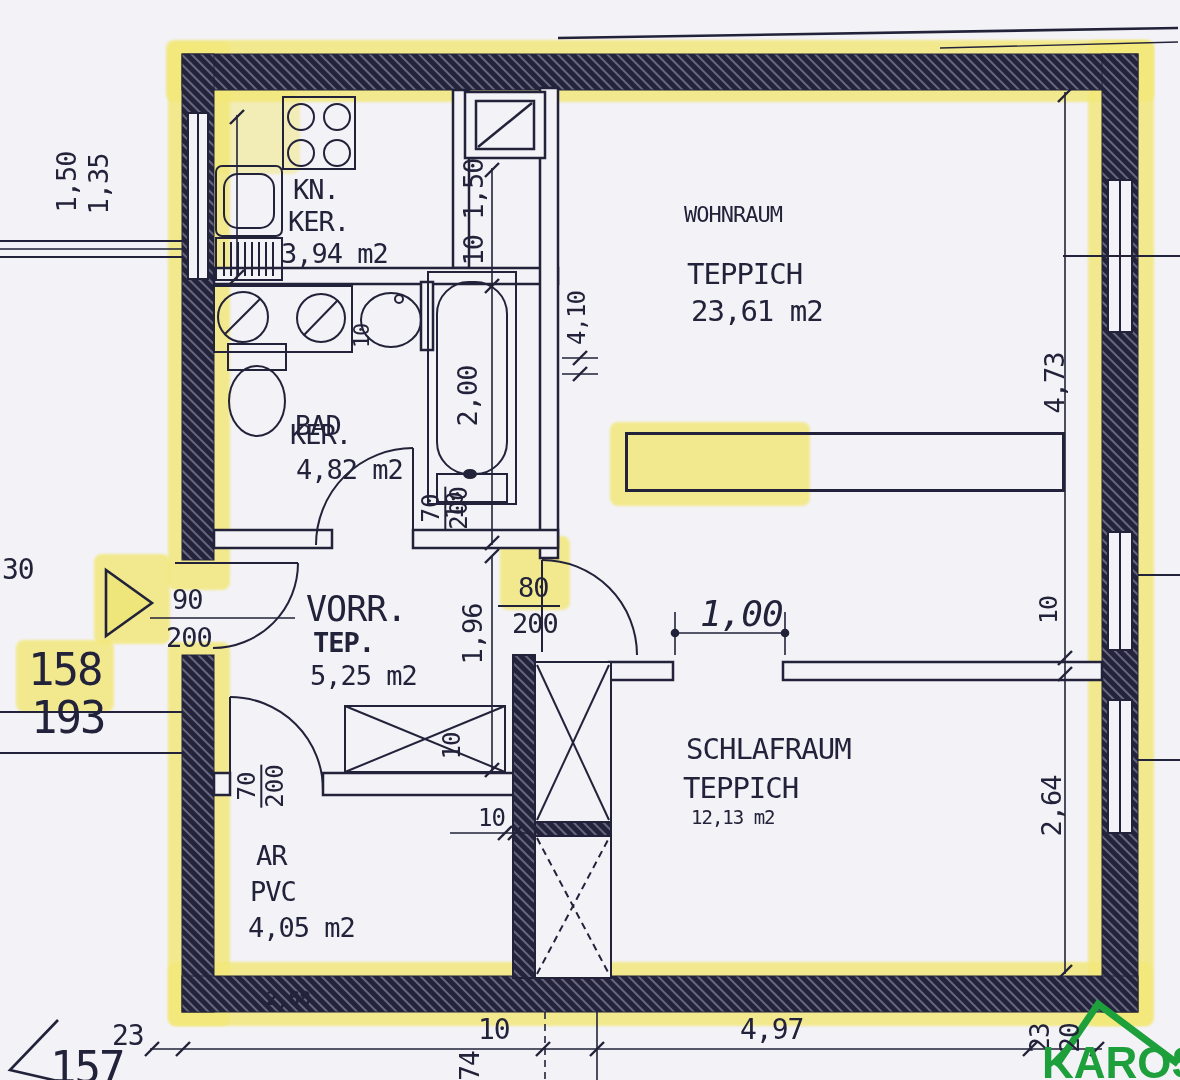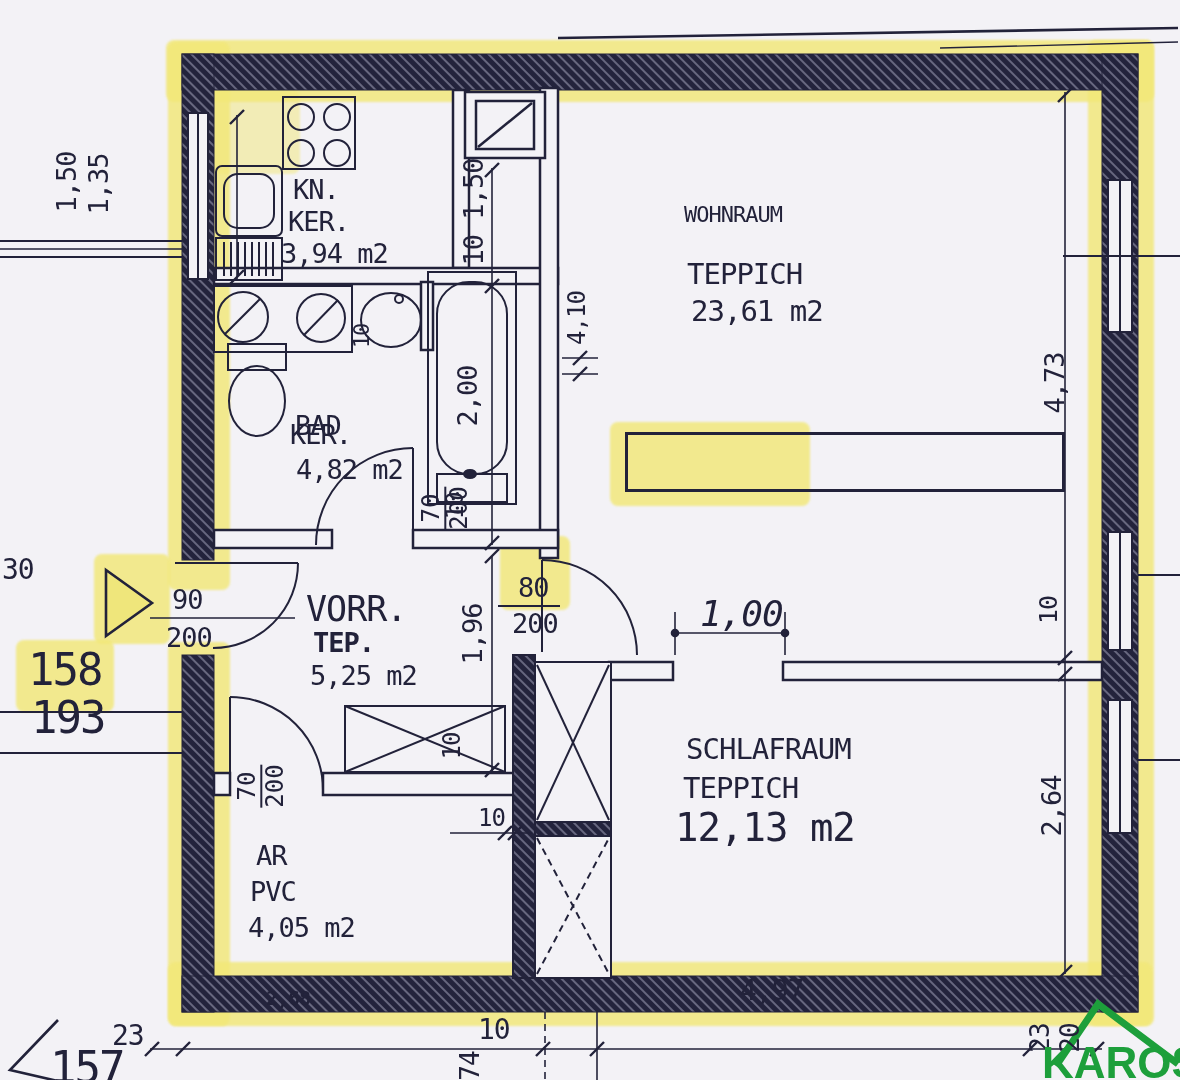--- a/index.html
+++ b/index.html
@@ -222,21 +222,21 @@
   <div class="lbl" style="left:256px;top:842px;font-size:27px;">AR</div>
   <div class="lbl" style="left:250px;top:878px;font-size:27px;">PVC</div>
   <div class="lbl" style="left:248px;top:914px;font-size:27px;">4,05 m2</div>
 
   <div class="lbl" style="left:684px;top:204px;font-size:22px;">WOHNRAUM</div>
   <div class="lbl" style="left:687px;top:260px;font-size:29px;">TEPPICH</div>
   <div class="lbl" style="left:691px;top:297px;font-size:29px;">23,61 m2</div>
 
   <div class="lbl" style="left:686px;top:735px;font-size:29px;">SCHLAFRAUM</div>
   <div class="lbl" style="left:683px;top:774px;font-size:29px;">TEPPICH</div>
-  <div class="lbl" style="left:675px;top:808px;font-size:39px;">12,13 m2</div>
+  <div class="lbl" style="left:691px;top:808px;font-size:19px;">12,13 m2</div>
 
   <div class="unitbox">
   </div>
 
   <div class="lbl bignum" style="left:28px;top:648px;">158</div>
   <div class="lbl bignum" style="left:31px;top:696px;">193</div>
   <div class="lbl bignum" style="left:50px;top:1046px;">157</div>
   <div class="lbl" style="left:2px;top:556px;font-size:28px;">30</div>
 
   <div class="lbl" style="left:172px;top:586px;font-size:27px;">90</div>
@@ -261,21 +261,21 @@
   <div class="lbl rotc" style="left:362px;top:336px;font-size:22px;">10</div>
   <div class="lbl rotc" style="left:577px;top:318px;font-size:24px;">4,10</div>
   <div class="lbl" style="left:700px;top:596px;font-size:36px;font-style:italic;">1,00</div>
   <div class="lbl rotc" style="left:1054px;top:383px;font-size:27px;">4,73</div>
   <div class="lbl rotc" style="left:1048px;top:610px;font-size:25px;">10</div>
   <div class="lbl rotc" style="left:1051px;top:806px;font-size:27px;">2,64</div>
   <div class="lbl" style="left:112px;top:1022px;font-size:28px;">23</div>
   <div class="lbl" style="left:266px;top:988px;font-size:20px;font-weight:bold;">2,68</div>
   <div class="lbl" style="left:478px;top:1016px;font-size:28px;">10</div>
   <div class="lbl rotc" style="left:470px;top:1066px;font-size:26px;">74</div>
-  <div class="lbl" style="left:740px;top:977px;font-size:28px;">4,97</div>
+  <div class="lbl" style="left:740px;top:1016px;font-size:28px;">4,97</div>
   <div class="lbl rotc" style="left:1040px;top:1038px;font-size:26px;">23</div>
   <div class="lbl rotc" style="left:1070px;top:1038px;font-size:26px;">20</div>
   <div class="lbl rotc" style="left:452px;top:746px;font-size:24px;">10</div>
   <div class="lbl" style="left:478px;top:806px;font-size:24px;">10</div>
 
   <div class="logo-text">KAROS</div>
 
 </div>
 
 </body></html>

